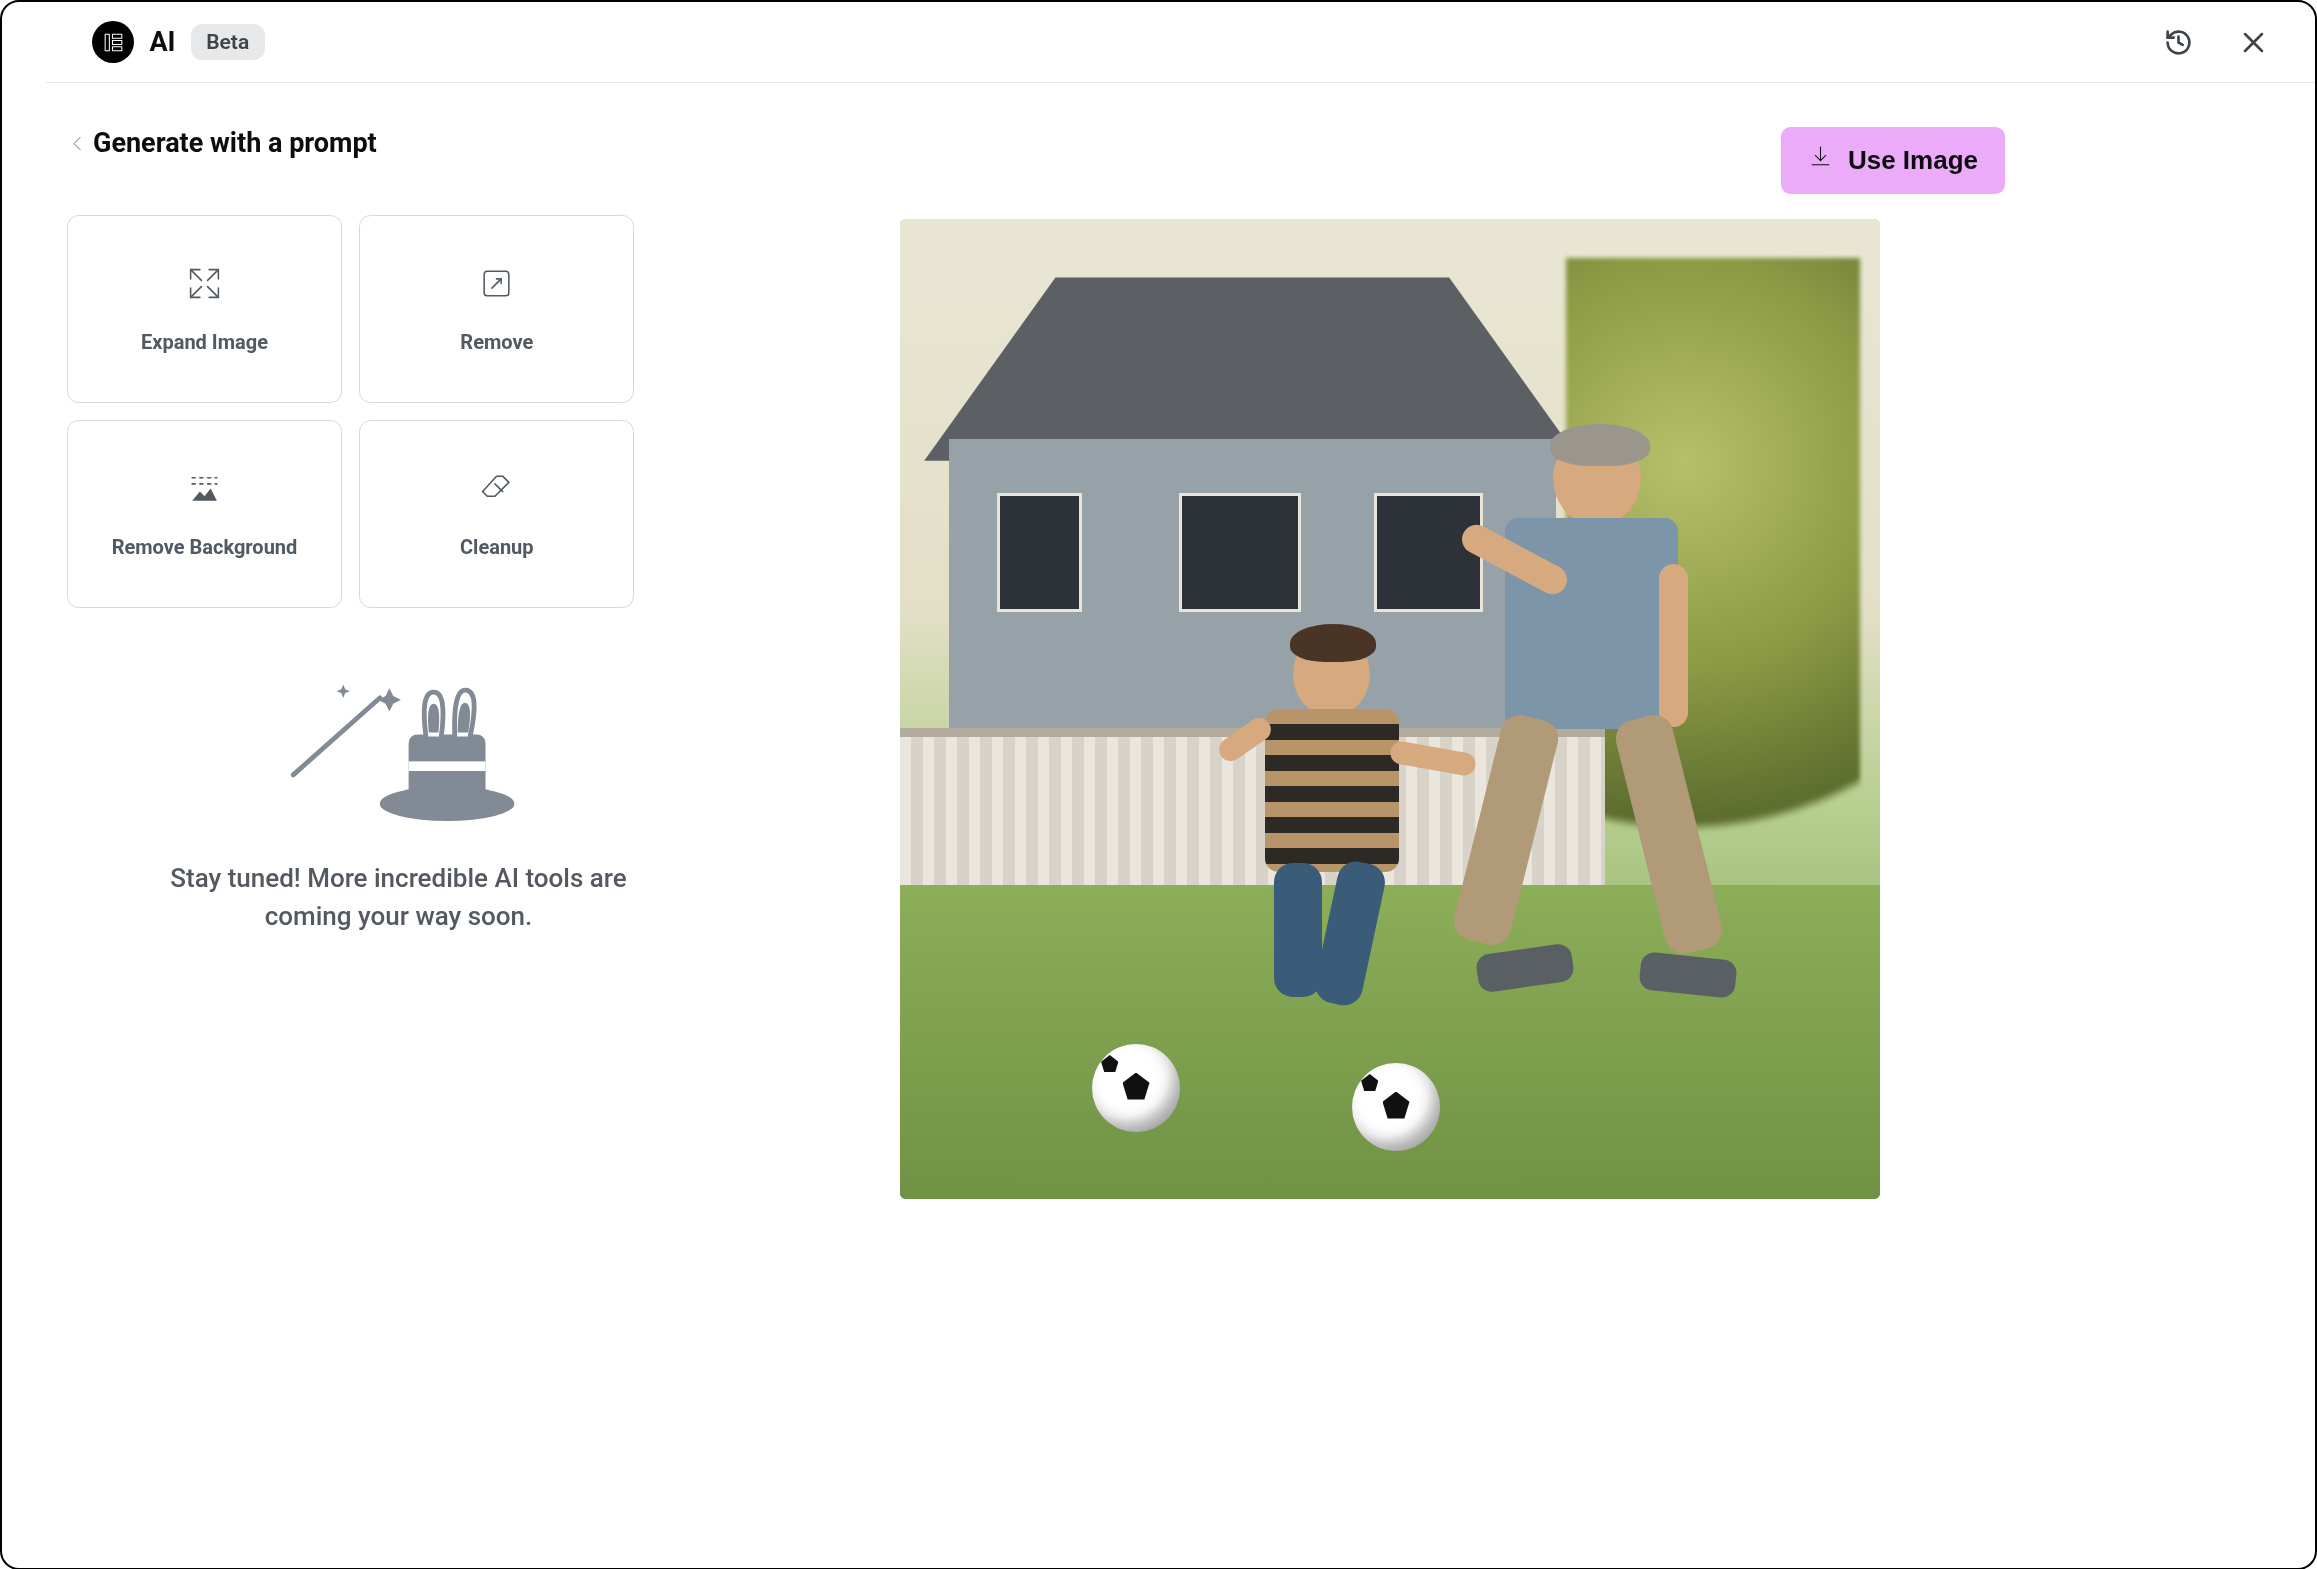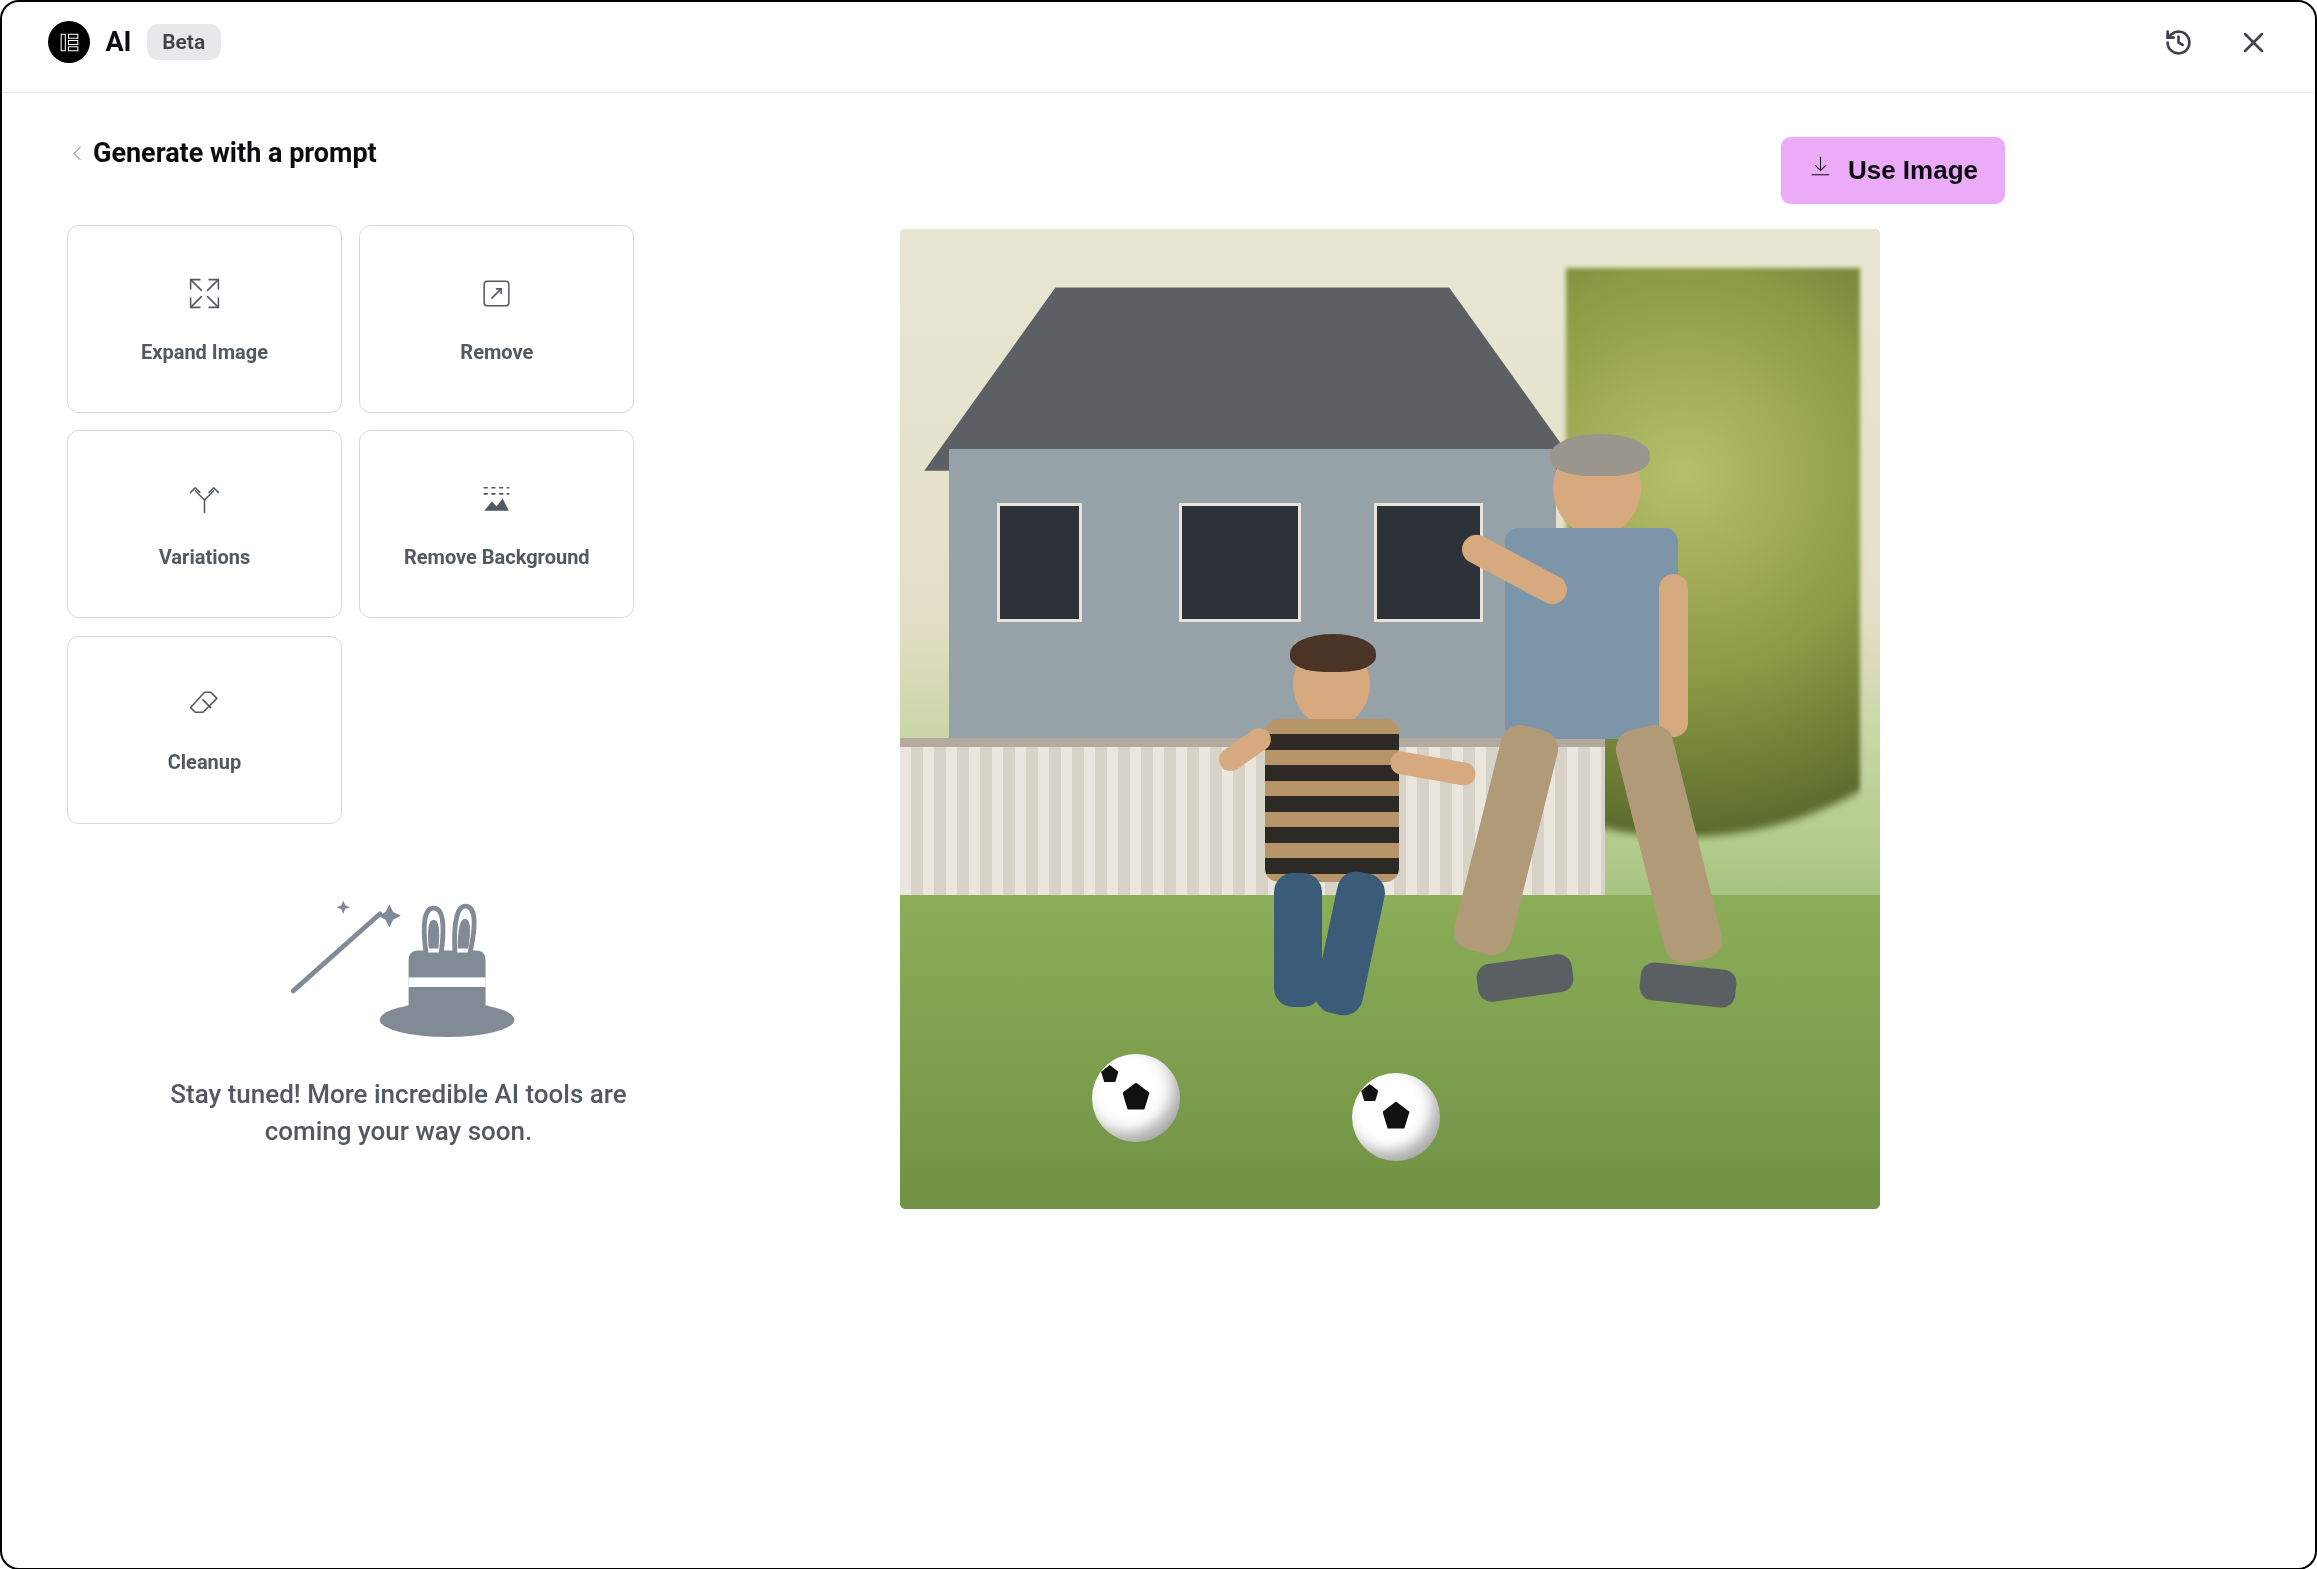--- a/index.html
+++ b/index.html
@@ -1,19 +1,19 @@
 <!DOCTYPE html>
 <html><head>
 <meta charset="utf-8">
 <style>
   * { box-sizing: border-box; margin: 0; padding: 0; }
   html, body { width: 100%; height: 100%; font-family: -apple-system, BlinkMacSystemFont, "Segoe UI", Roboto, Helvetica, Arial, sans-serif; background: #fff; color: #0c0d0e; }
   .window { width: 2317px; height: 1570px; border: 2.9px solid #000; border-radius: 19px; overflow: hidden; display: flex; flex-direction: column; background: #fff; transform-origin: top left; }
   
-  .header { display: flex; align-items: center; justify-content: space-between; padding: 19px 38px 29px 46px; border-bottom: 1.9px solid #e6e8ea; }
+  .header { display: flex; align-items: center; justify-content: space-between; padding: 19px 38px 19px 46px; border-bottom: 1.9px solid #e6e8ea; margin-left: 44px; }
   .header-left { display: flex; align-items: center; gap: 15.4px; }
   .e-logo { width: 42px; height: 42px; border-radius: 50%; background: #000; color: #fff; display: flex; align-items: center; justify-content: center; font-weight: 800; font-size: 21px; }
   .e-logo svg { width: 25px; height: 25px; }
   .brand { font-size: 27px; font-weight: 700; color: #0c0d0e; }
   .beta { background: #e6e8ea; color: #3f444b; font-size: 21px; font-weight: 600; padding: 5.8px 15.4px; border-radius: 11.5px; }
   .header-right { display: flex; align-items: center; gap: 40px; margin-right: 5.8px; }
   .icon-btn { width: 35px; height: 35px; display: flex; align-items: center; justify-content: center; color: #3f444b; cursor: pointer; }
   .icon-btn svg { width: 29px; height: 29px; stroke-width: 2.2; }
   
   .body { flex: 1; display: flex; padding: 44px 58px 19px 65px; gap: 38px; overflow: hidden; }
@@ -127,32 +127,20 @@
           <span class="icon-slot">
             <svg viewBox="0 0 24 24">
                 <rect x="4" y="4" width="16" height="16" rx="2"></rect>
                 <polyline points="9 15 15 9"></polyline>
                 <polyline points="12 9 15 9 15 12"></polyline>
               </svg>
           </span>
           <span class="tile-label">Remove</span>
         </div>
 
-        <div class="tile">
-          <span class="icon-slot">
-            <svg viewBox="0 0 24 24">
-                <path d="M12 21v-8"></path>
-                <path d="M12 13 6 7"></path>
-                <path d="M12 13l6-6"></path>
-                <polyline points="3 8 6 5 9 8"></polyline>
-                <polyline points="15 8 18 5 21 8"></polyline>
-              </svg>
-          </span>
-          <span class="tile-label">Variations</span>
-        </div>
 
         <div class="tile">
           <span class="icon-slot">
             <svg viewBox="0 0 24 24">
                 <path stroke-dasharray="2 3" d="M4 5h16"></path>
                 <path stroke-dasharray="2 3" d="M4 9h16"></path>
                 <path fill="currentColor" stroke="none" d="M4 20l5-6 3 3 4-5 4 8z"></path>
               </svg>
           </span>
           <span class="tile-label">Remove Background</span>

